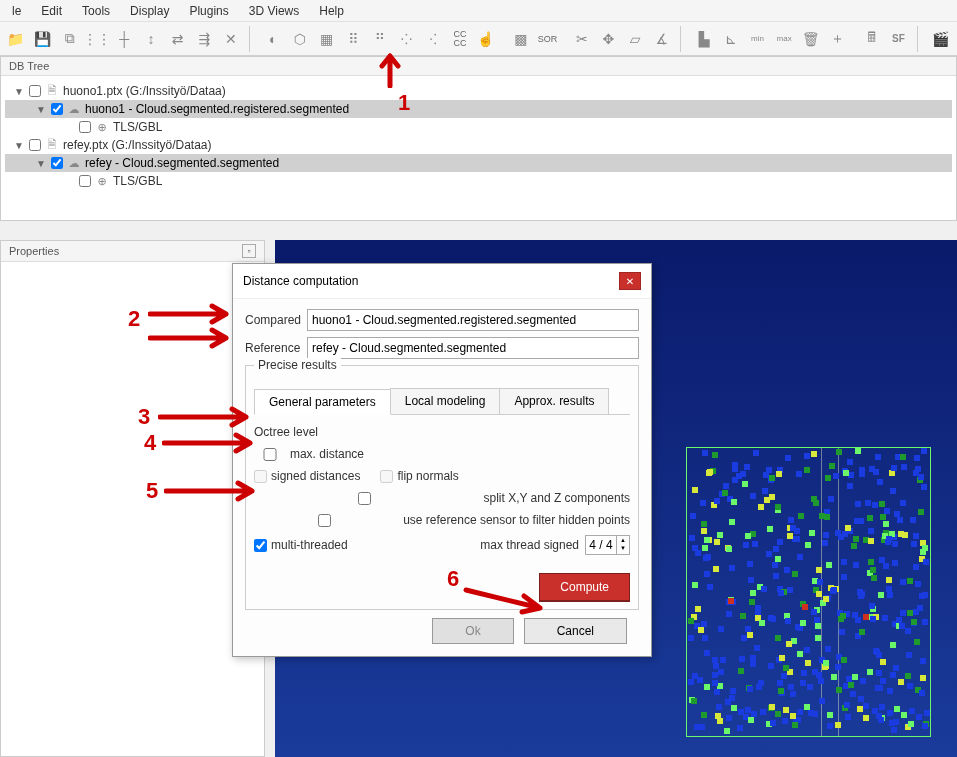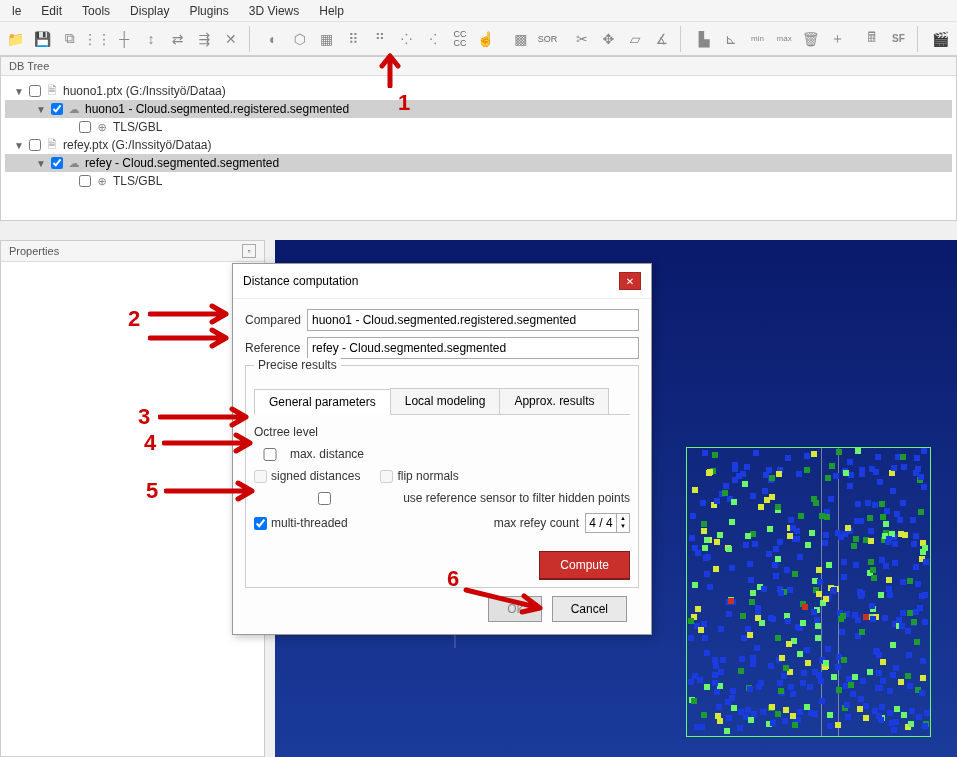--- a/index.html
+++ b/index.html
@@ -59,21 +59,21 @@
 .param-row .lbl-col { width: 110px; display: flex; align-items: center; gap: 4px; }
 .param-row select, .param-row input { flex: 1; border: 1px solid #aaa; padding: 3px 4px; font-size: 12px; }
 .param-row input[disabled] { background: #f0f0f0; color: #888; }
 .chk-lbl { color: #888; }
 .spinner { display: flex; border: 1px solid #aaa; }
 .spinner input { border: none; width: 30px; text-align: center; padding: 2px; font-size: 12px; }
 .spinner .arrows { display: flex; flex-direction: column; border-left: 1px solid #aaa; }
 .spinner .arrows span { font-size: 6px; line-height: 8px; padding: 0 3px; cursor: pointer; }
 
 .dlg-actions { display: flex; justify-content: flex-end; gap: 10px; padding: 8px 12px 4px; }
-.btn { padding: 5px 18px; border: 1px solid #999; background: #e9e9e9; font-size: 12px; cursor: pointer; }
+.btn { padding: 5px 32px; border: 1px solid #999; background: #e9e9e9; font-size: 12px; cursor: pointer; }
 .btn.ok { background: #e0e0e0; color: #888; }
 .btn.compute { background: #c9302c; color: #fff; border: 1px solid #7a1f1b; box-shadow: 0 1px 0 #7a1f1b; padding: 6px 20px; }
 
 
 .anno-num { position: absolute; color: #c00; font-weight: bold; font-size: 22px; z-index: 200; pointer-events: none; }
 .anno-arrow { position: absolute; z-index: 200; pointer-events: none; }
 
 </style>
 </head>
 <body>
@@ -658,33 +658,37 @@
         <span style="display:flex;align-items:center;gap:4px;">
           <input type="checkbox" disabled="" style="">
           <label class="chk-lbl">signed distances</label>
         </span>
         <span style="display:flex;align-items:center;gap:4px;">
           <input type="checkbox" disabled="" style="">
           <label class="chk-lbl">flip normals</label>
         </span>
       </div>
 
+      <div class="param-row">
+        <input type="checkbox" style="">
+        <label>split X,Y and Z components</label>
+      </div>
 
       <div class="param-row">
         <input type="checkbox" style="">
         <label>use reference sensor to filter hidden points</label>
       </div>
 
       <div class="param-row" style="justify-content:space-between;">
         <span style="display:flex;align-items:center;gap:4px;">
           <input type="checkbox" checked="" style="">
           <label>multi-threaded</label>
         </span>
         <span style="display:flex;align-items:center;gap:6px;">
-          <label>max refey count</label>
+          <label>max thread signed</label>
           <div class="spinner">
             <input type="text" value="4 / 4" style="">
             <div class="arrows">
                 <span>▲</span>
                 <span>▼</span>
               </div>
           </div>
         </span>
       </div>
 

